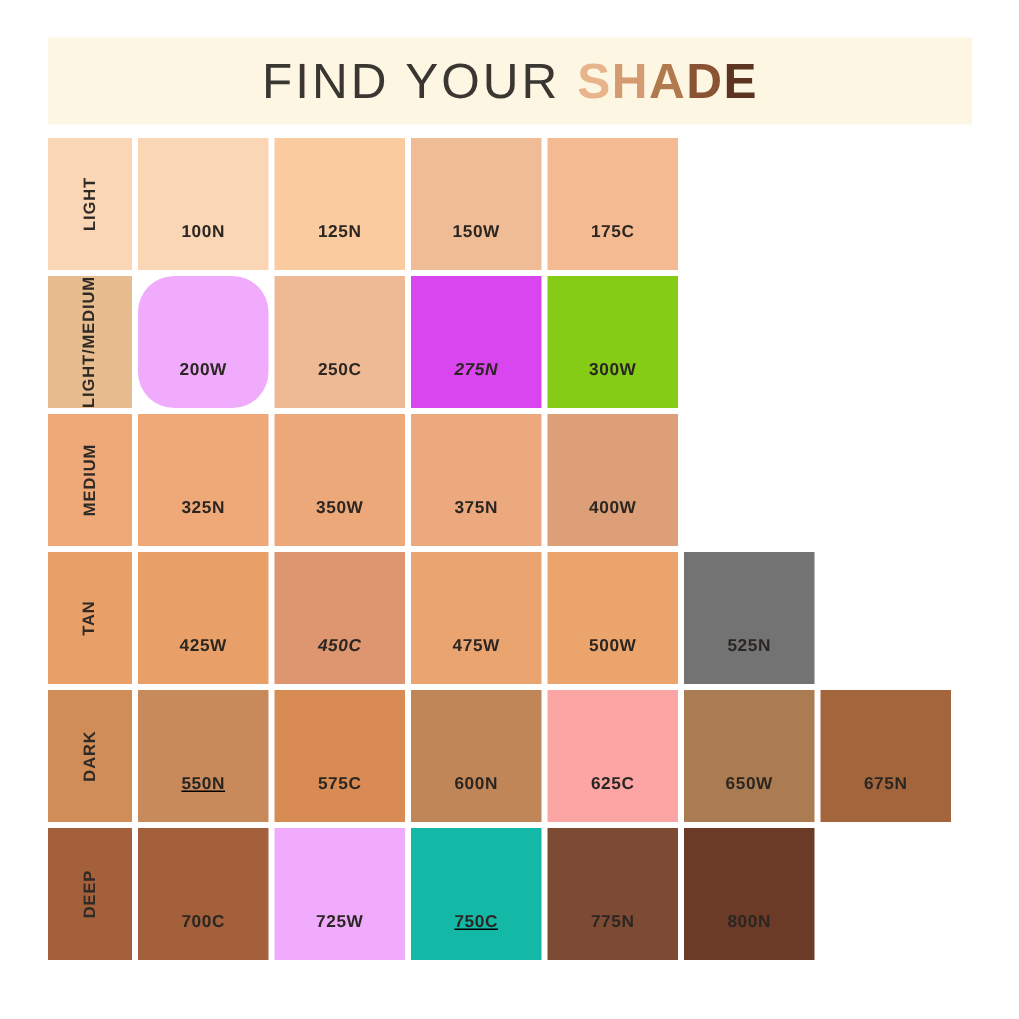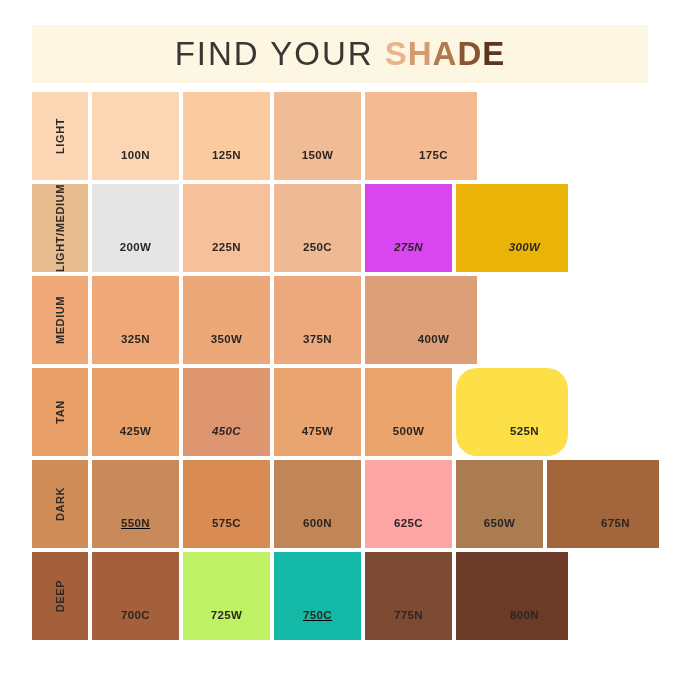--- a/index.html
+++ b/index.html
@@ -60,21 +60,21 @@
     font-family:"Liberation Sans",sans-serif;
   }
   .swatch{
     width:87px;
     min-width:87px;
     margin-right:4px;
     display:flex;
     align-items:center;
     justify-content:center;
   }
-  .swatch:last-child{margin-right:0;padding-left:25px;}
+  .swatch:last-child{margin-right:0;}
   .swatch-code{
     font-size:11.5px;
     font-weight:bold;
     letter-spacing:0.4px;
     color:#2b2622;
     font-family:"Liberation Sans",sans-serif;
     margin-top:37px;
   }
 </style>
 </head>
@@ -103,33 +103,30 @@
           <span class="swatch-code">150W</span>
         </div>
         <div class="swatch" style="background: rgb(244, 187, 147);">
           <span class="swatch-code">175C</span>
         </div>
       </div>
       <div class="row">
         <div class="label-cell" style="background: rgb(231, 188, 143);">
           <span class="label-text">LIGHT/MEDIUM</span>
         </div>
-        <div class="swatch" style="background: #e5e5e5;">
+        <div class="swatch" style="background: #f0abfc; border-radius: 24px;">
           <span class="swatch-code">200W</span>
-        </div>
-        <div class="swatch" style="background: rgb(246, 192, 154);">
-          <span class="swatch-code">225N</span>
         </div>
         <div class="swatch" style="background: rgb(238, 186, 149);">
           <span class="swatch-code">250C</span>
         </div>
         <div class="swatch" style="background: #d946ef; font-style: italic;">
           <span class="swatch-code">275N</span>
         </div>
-        <div class="swatch" style="background: #eab308; font-style: italic;">
+        <div class="swatch" style="background: #84cc16;">
           <span class="swatch-code">300W</span>
         </div>
       </div>
       <div class="row">
         <div class="label-cell" style="background: rgb(239, 169, 120);">
           <span class="label-text">MEDIUM</span>
         </div>
         <div class="swatch" style="background: rgb(239, 169, 120);">
           <span class="swatch-code">325N</span>
         </div>
@@ -152,21 +149,21 @@
         </div>
         <div class="swatch" style="background: rgb(221, 150, 112); font-style: italic;">
           <span class="swatch-code">450C</span>
         </div>
         <div class="swatch" style="background: rgb(234, 164, 112);">
           <span class="swatch-code">475W</span>
         </div>
         <div class="swatch" style="background: rgb(235, 164, 108);">
           <span class="swatch-code">500W</span>
         </div>
-        <div class="swatch" style="background: #fde047; border-radius: 21px;">
+        <div class="swatch" style="background: #737373;">
           <span class="swatch-code">525N</span>
         </div>
       </div>
       <div class="row">
         <div class="label-cell" style="background: rgb(208, 141, 87);">
           <span class="label-text">DARK</span>
         </div>
         <div class="swatch" style="background: rgb(200, 138, 90); text-decoration: underline;">
           <span class="swatch-code">550N</span>
         </div>
@@ -186,21 +183,21 @@
           <span class="swatch-code">675N</span>
         </div>
       </div>
       <div class="row">
         <div class="label-cell" style="background: rgb(164, 96, 58);">
           <span class="label-text">DEEP</span>
         </div>
         <div class="swatch" style="background: rgb(164, 96, 58); justify-content: center;">
           <span class="swatch-code">700C</span>
         </div>
-        <div class="swatch" style="background: #bef264;">
+        <div class="swatch" style="background: #f0abfc;">
           <span class="swatch-code">725W</span>
         </div>
         <div class="swatch" style="background: #14b8a6; text-decoration: underline;">
           <span class="swatch-code">750C</span>
         </div>
         <div class="swatch" style="background: rgb(125, 75, 51);">
           <span class="swatch-code">775N</span>
         </div>
         <div class="swatch" style="background: rgb(107, 59, 40);">
           <span class="swatch-code">800N</span>

